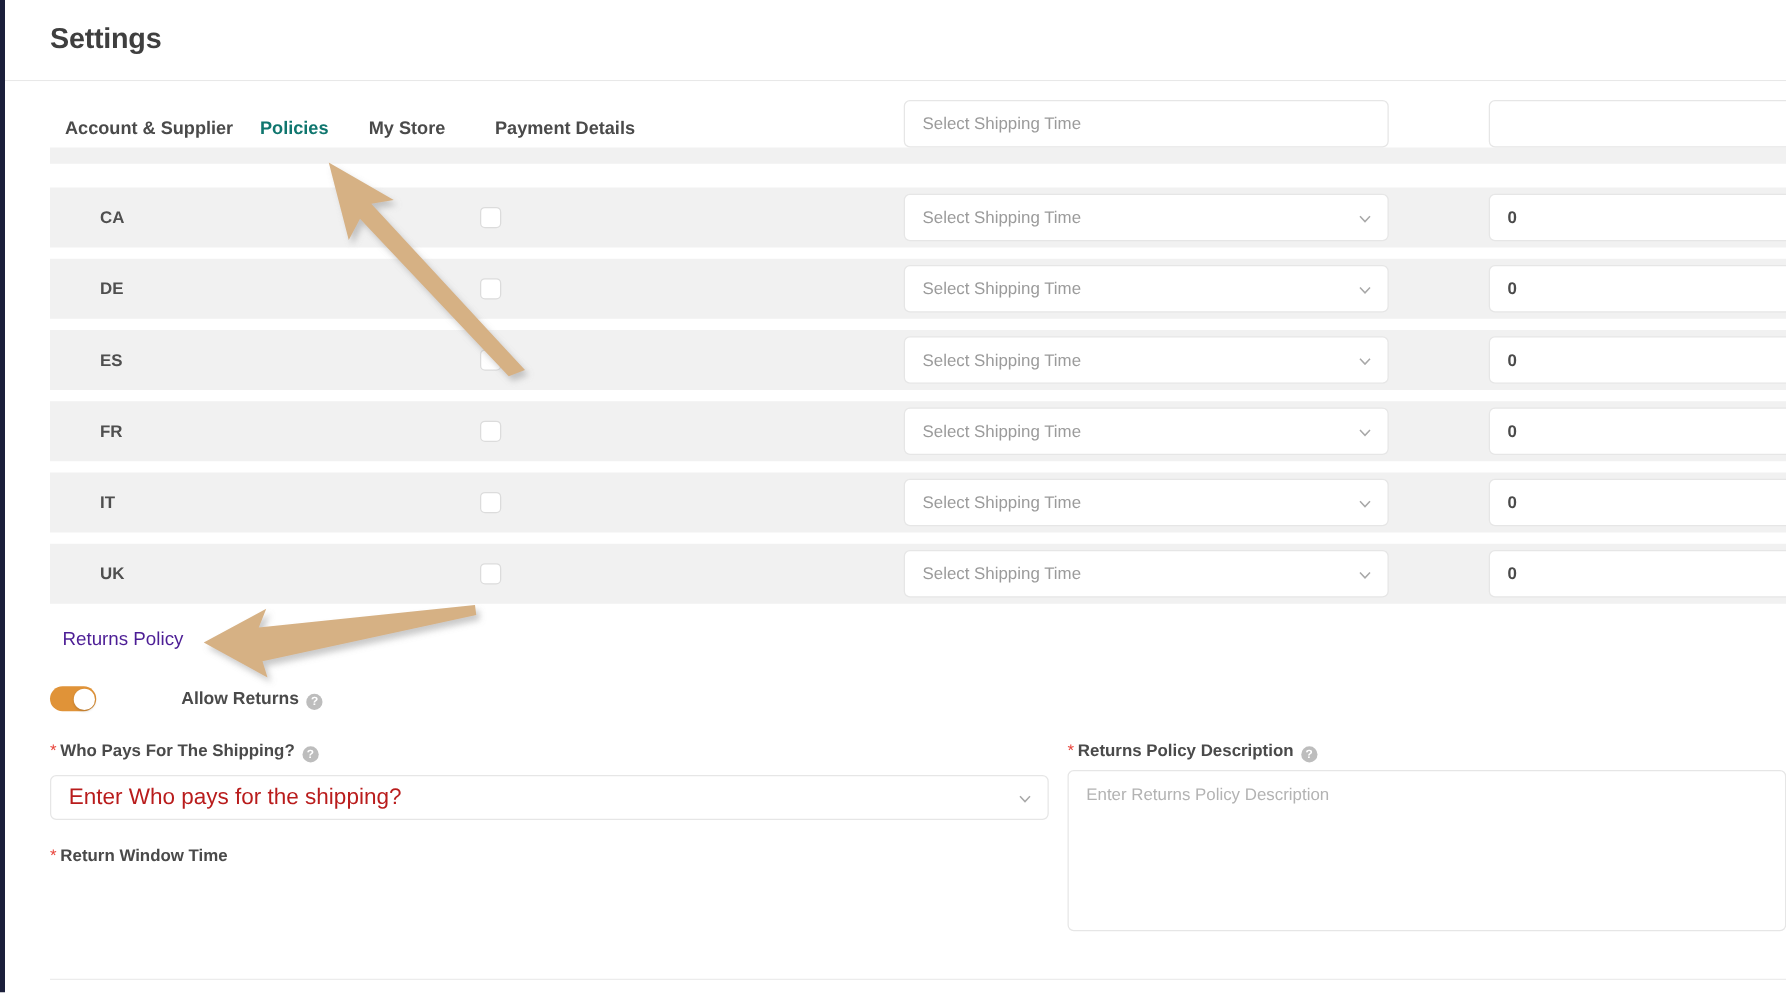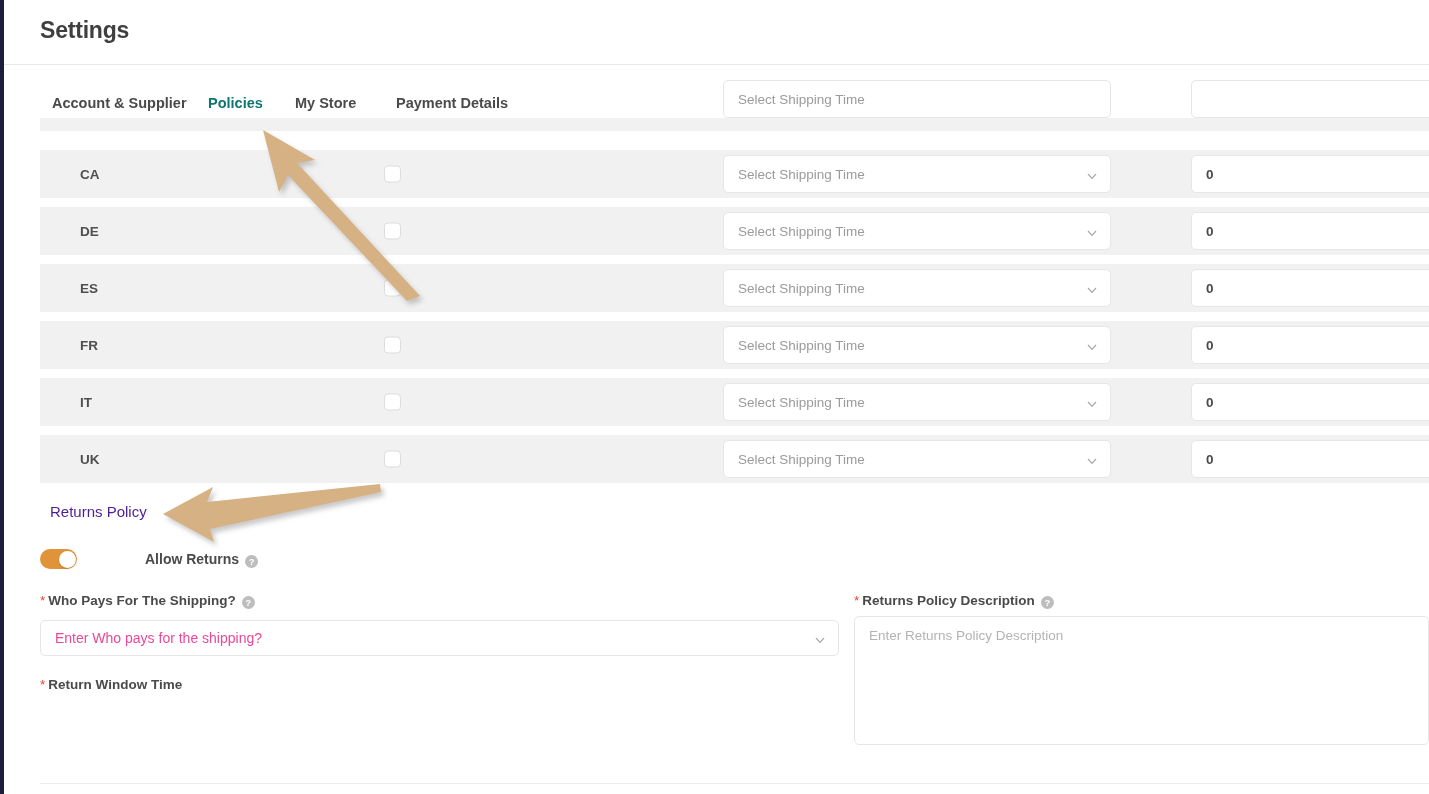--- a/index.html
+++ b/index.html
@@ -249,22 +249,22 @@
     background: #fff;
     border: 1px solid #e6e6e6;
     border-radius: 5px;
     cursor: pointer;
   }
   .fselect .ph {
     position: absolute;
     left: 14px;
     top: 50%;
     transform: translateY(-50%);
-    font-size: 14px;
-    color: #ec4899;
+    font-size: 18px;
+    color: #b91c1c;
     white-space: nowrap;
   }
   .fselect .chev {
     position: absolute;
     right: 12px;
     top: 50%;
     transform: translateY(-50%);
     width: 12px;
     height: 12px;
   }

